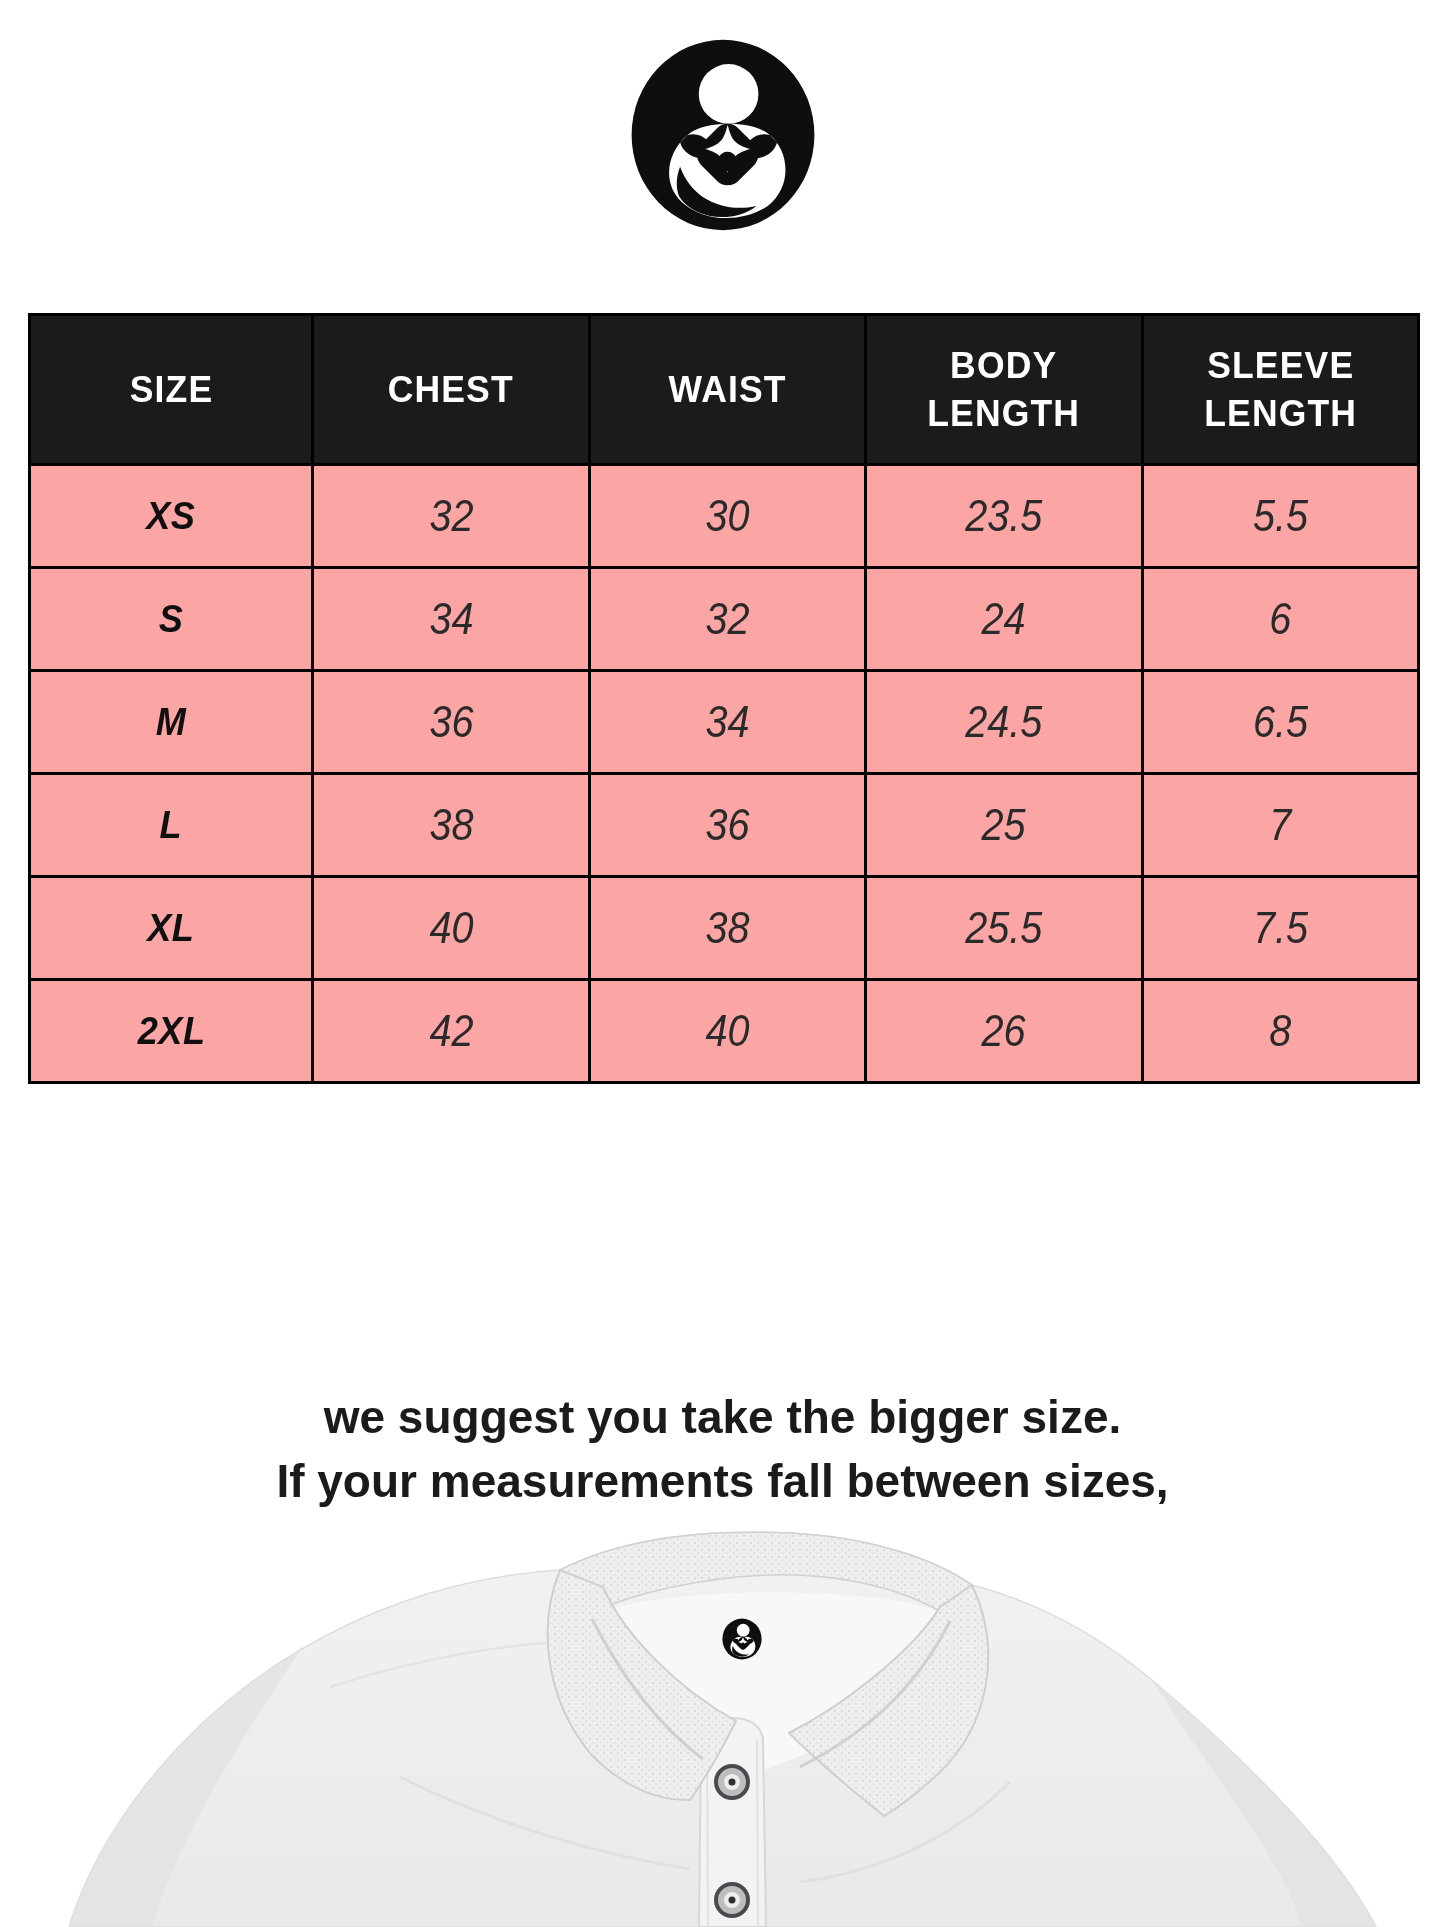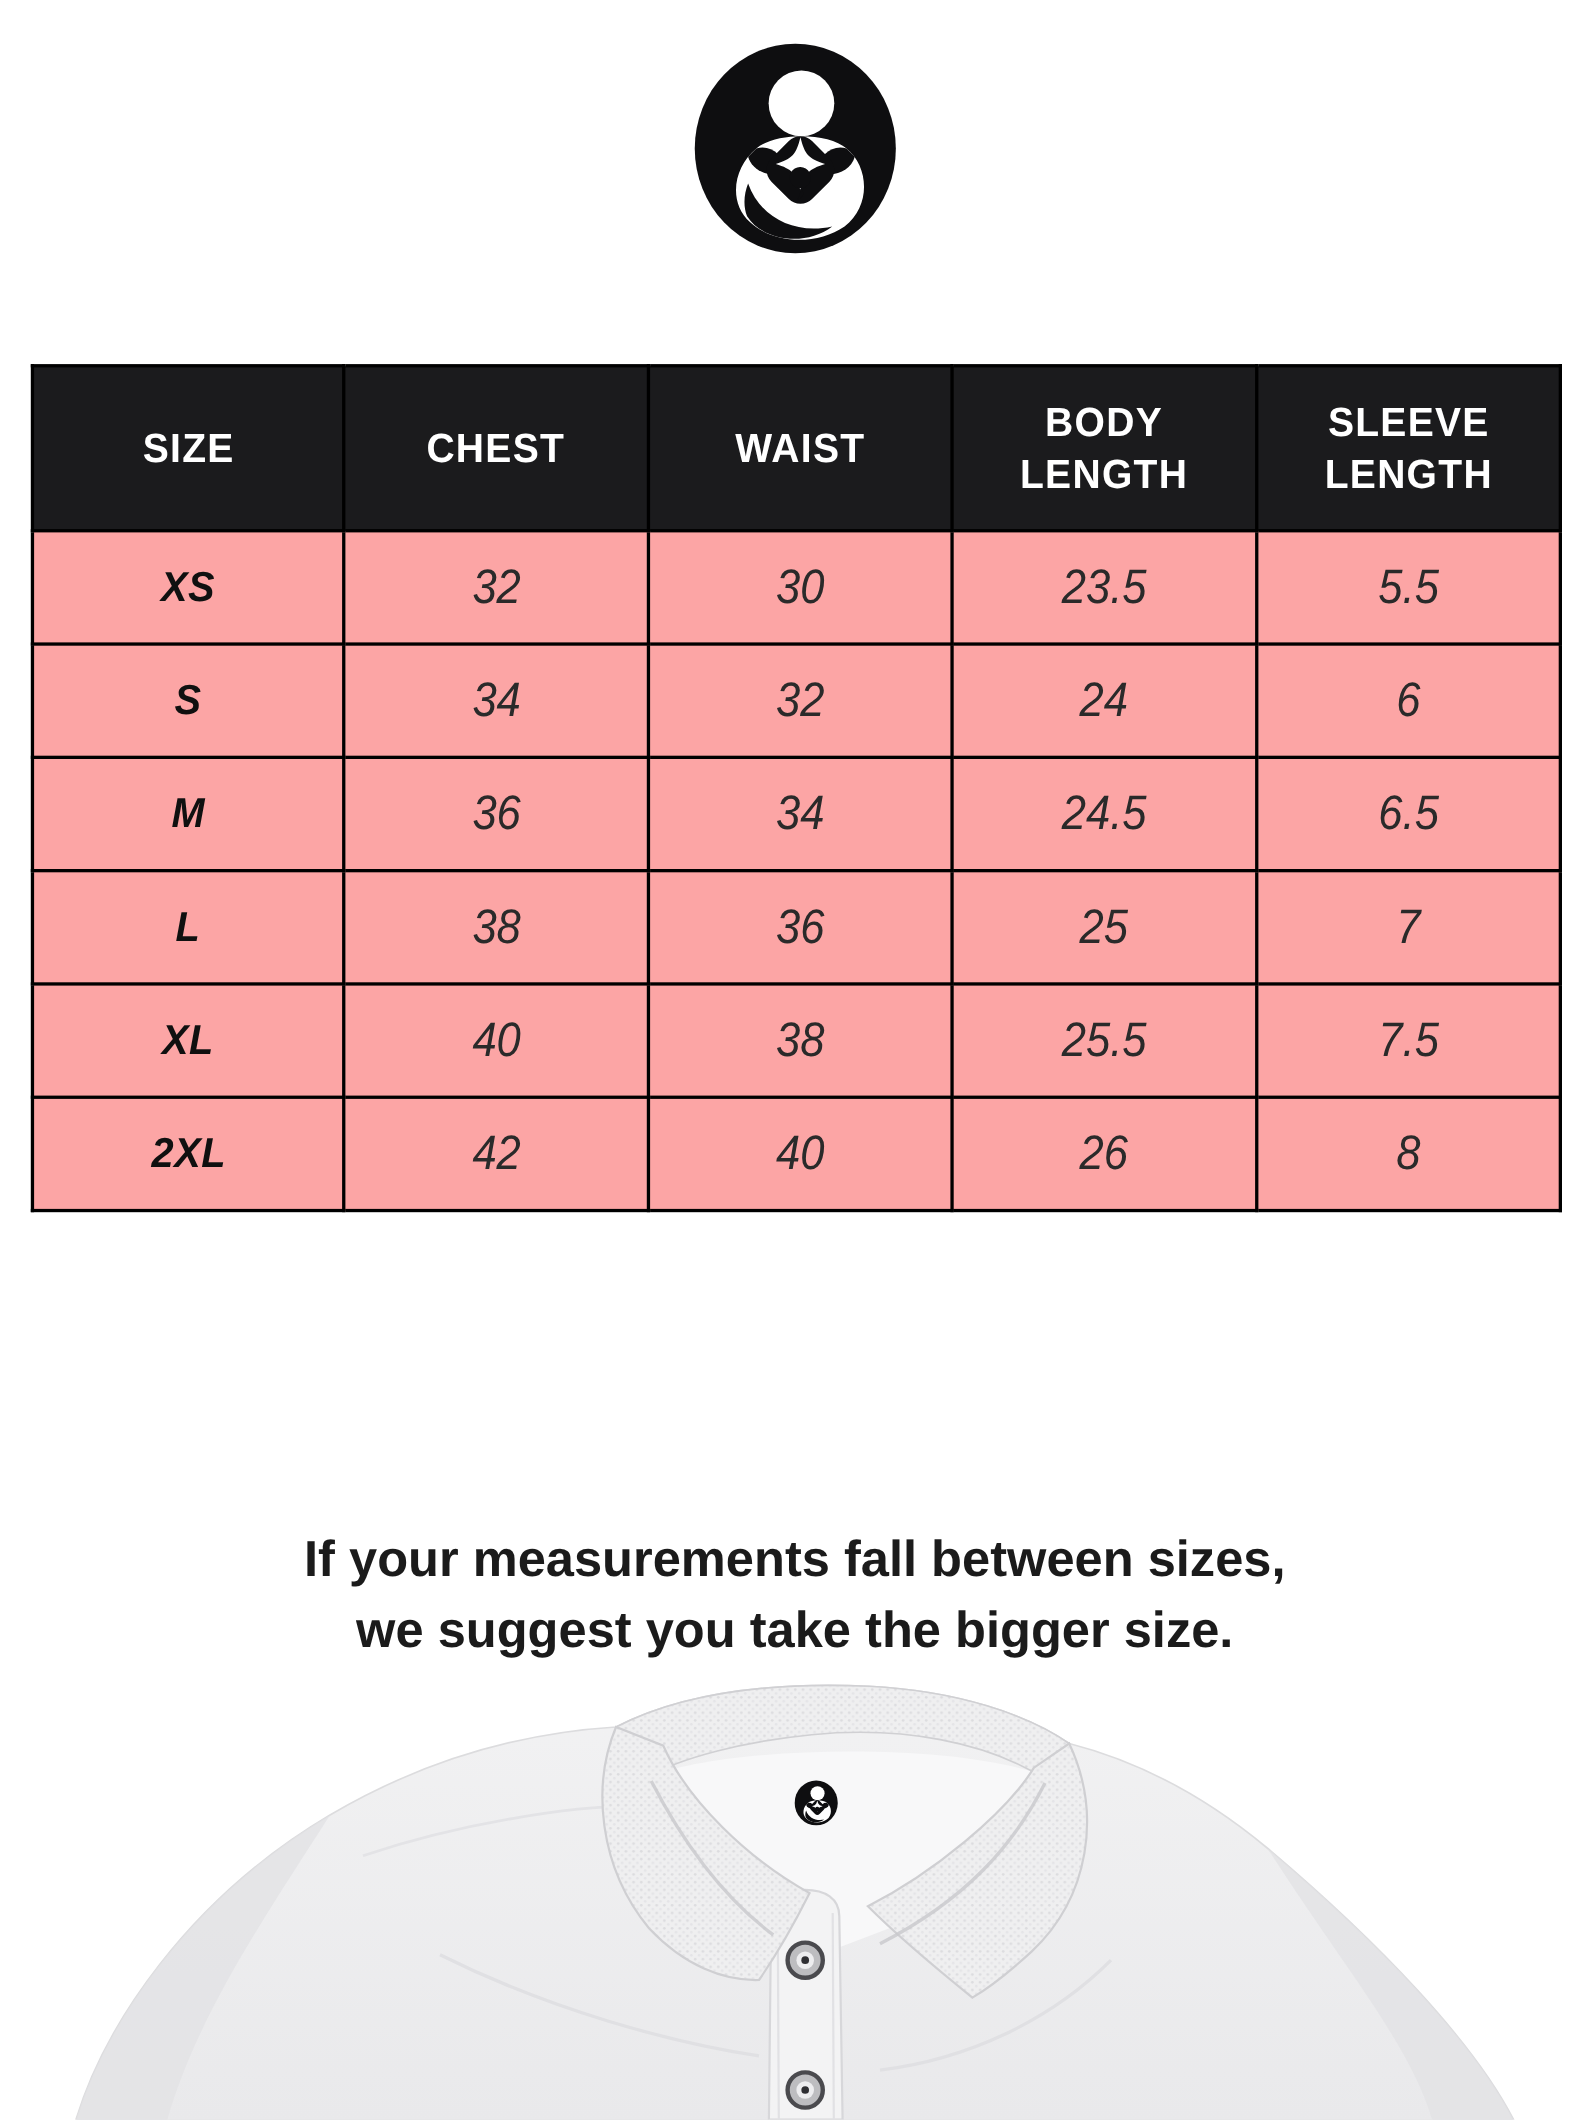--- a/index.html
+++ b/index.html
@@ -12,21 +12,21 @@
   .header{
     position:absolute;top:38px;left:0;width:1445px;
     display:flex;align-items:center;justify-content:center;gap:26px;
   }
   .brand-logo{width:188px;height:194px;flex:0 0 auto;}
   .page-title{
     font-size:79px;font-weight:800;letter-spacing:.5px;
     color:var(--title-text,#141414);white-space:nowrap;
   }
   
-  .table-wrap{position:absolute;top:331px;left:28px;width:1392px;}
+  .table-wrap{position:absolute;top:313px;left:28px;width:1392px;}
   table.size-chart{
     width:100%;border-collapse:collapse;table-layout:fixed;
     border:3px solid var(--table-border,#000);
   }
   table.size-chart col.c0{width:20.4%;}
   table.size-chart th,table.size-chart td{
     border:3px solid var(--table-border,#000);
     text-align:center;vertical-align:middle;padding:0 28px;
   }
   thead th{
@@ -139,22 +139,22 @@
           <td><span class="cell-num">42</span></td>
           <td><span class="cell-num">40</span></td>
           <td><span class="cell-num">26</span></td>
           <td><span class="cell-num">8</span></td>
         </tr>
       </tbody>
   </table>
 </div>
 
 <div class="note">
+  <div>we suggest you take the bigger size.</div>
   <div>If your measurements fall between sizes,</div>
-  <div>we suggest you take the bigger size.</div>
 </div>
 
 <svg class="shirt" viewBox="0 0 1445 400" aria-hidden="true">
   <defs>
     <linearGradient id="bodyGrad" x1="0" y1="0" x2="0" y2="1">
       <stop offset="0" stop-color="#f2f2f3"></stop>
       <stop offset="1" stop-color="#e9e9eb"></stop>
     </linearGradient>
     <pattern id="pique" width="7" height="7" patternUnits="userSpaceOnUse">
       <rect width="7" height="7" fill="#efeff0"></rect>

